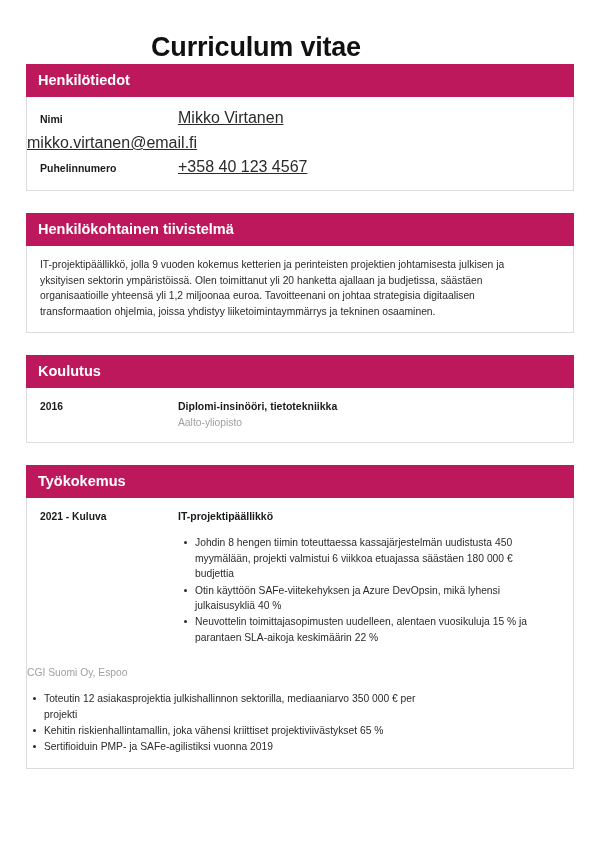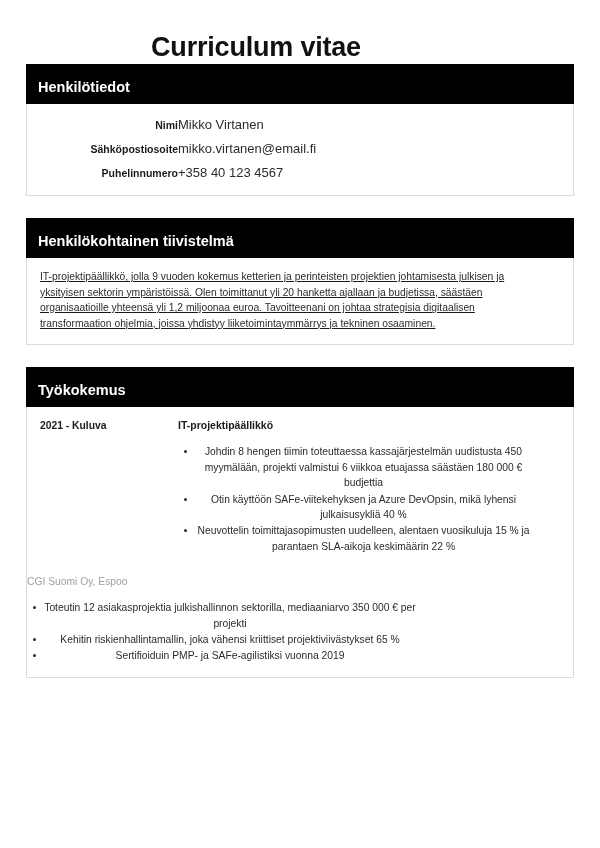--- a/index.html
+++ b/index.html
@@ -31,25 +31,25 @@
     padding-top: 30px;
     padding-bottom: 0;
     line-height: 34px;
   }
   .card-wrap {
     margin: 0 26px 22px 26px;
     width: 548px;
     box-sizing: border-box;
   }
   .section-header {
-    background: #000000;
+    background: #be185d;
     color: #ffffff;
     font-size: 14.5px;
     font-weight: bold;
-    padding: 14px 12px 8px 12px;
+    padding: 7px 12px 8px 12px;
     box-sizing: border-box;
     line-height: 18px;
   }
   .card-body {
     border: 1px solid #dcdcdc;
     border-top: none;
     background: #ffffff;
     box-sizing: border-box;
   }
 
@@ -63,32 +63,31 @@
     padding: 5px 0 5px 0;
   }
   .info-label {
     width: 151px;
     padding-left: 13px;
     box-sizing: border-box;
     font-size: 10.5px;
     font-weight: bold;
     color: #1a1a1a;
     line-height: 14px;
-    text-align: right;
   }
   .info-value {
-    font-size: 13px;
+    font-size: 16px;
     color: #2b2b2b;
     line-height: 14px;
+    text-decoration: underline;
   }
 
   
   .summary-body {
     padding: 11px 30px 13px 13px;
-    text-decoration: underline;
   }
   .summary-text {
     font-size: 10.3px;
     line-height: 15.6px;
     color: #2b2b2b;
     margin: 0;
     text-align: left;
   }
 
   
@@ -135,21 +134,20 @@
     padding: 0 0 0 17px;
     list-style: none;
   }
   .bullets li {
     position: relative;
     font-size: 10.3px;
     line-height: 15.4px;
     color: #2b2b2b;
     padding-left: 0;
     margin-bottom: 1px;
-    text-align: center;
   }
   .bullets li::before {
     content: "";
     position: absolute;
     left: -11px;
     top: 6px;
     width: 3px;
     height: 3px;
     border-radius: 50%;
     background: #2b2b2b;
@@ -169,37 +167,48 @@
   <h1 class="doc-title">Curriculum vitae</h1>
 
   <div class="card-wrap">
     <div class="section-header">Henkilötiedot</div>
     <div class="card-body info-body">
       <div class="info-row">
         <div class="info-label">Nimi</div>
         <div class="info-value">Mikko Virtanen</div>
       </div>
       <div class="info-row">
-        <div class="info-label">Sähköpostiosoite</div>
         <div class="info-value">mikko.virtanen@email.fi</div>
       </div>
       <div class="info-row">
         <div class="info-label">Puhelinnumero</div>
         <div class="info-value">+358 40 123 4567</div>
       </div>
     </div>
   </div>
 
   <div class="card-wrap">
     <div class="section-header">Henkilökohtainen tiivistelmä</div>
     <div class="card-body summary-body">
       <p class="summary-text">IT-projektipäällikkö, jolla 9 vuoden kokemus ketterien ja perinteisten projektien johtamisesta julkisen ja yksityisen sektorin ympäristöissä. Olen toimittanut yli 20 hanketta ajallaan ja budjetissa, säästäen organisaatioille yhteensä yli 1,2 miljoonaa euroa. Tavoitteenani on johtaa strategisia digitaalisen transformaation ohjelmia, joissa yhdistyy liiketoimintaymmärrys ja tekninen osaaminen.</p>
     </div>
   </div>
 
+  <div class="card-wrap">
+    <div class="section-header">Koulutus</div>
+    <div class="card-body entry-body">
+      <div class="entry">
+        <div class="entry-date">2016</div>
+        <div class="entry-main">
+          <div class="entry-title">Diplomi-insinööri, tietotekniikka</div>
+          <div class="entry-org">Aalto-yliopisto</div>
+        </div>
+      </div>
+    </div>
+  </div>
 
   <div class="card-wrap">
     <div class="section-header">Työkokemus</div>
     <div class="card-body entry-body">
 
       <div class="entry">
         <div class="entry-date">2021 - Kuluva</div>
         <div class="entry-main">
           <div class="entry-title">IT-projektipäällikkö</div>
           <ul class="bullets narrow">

